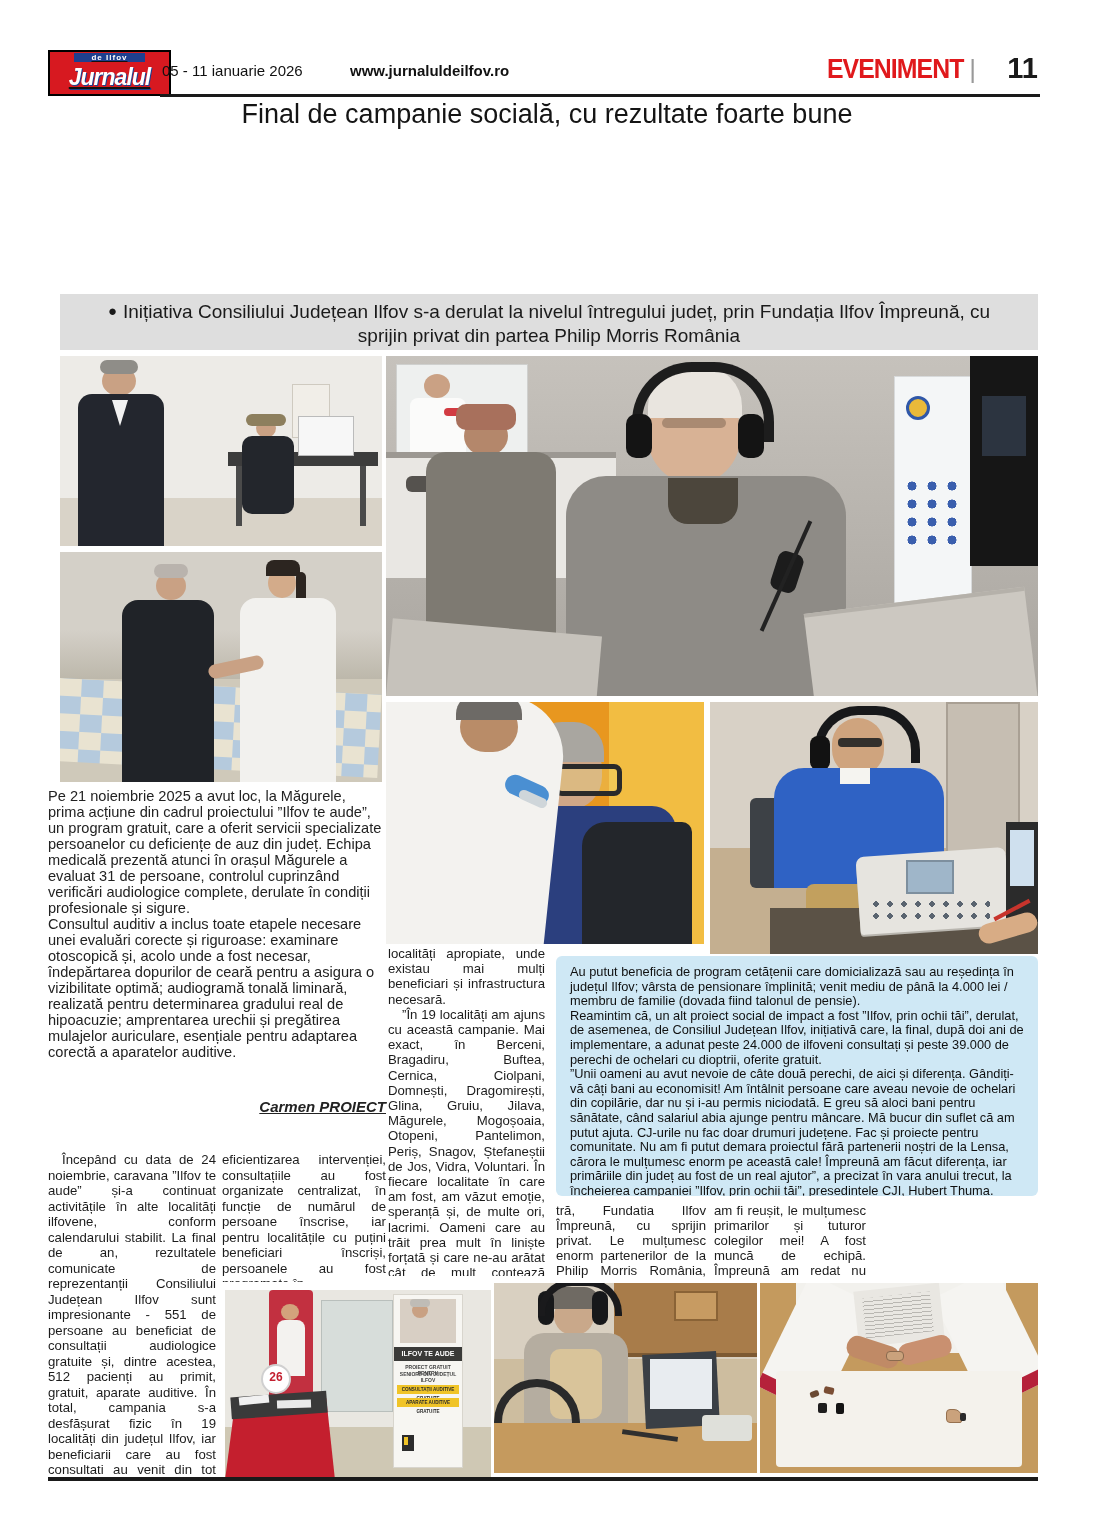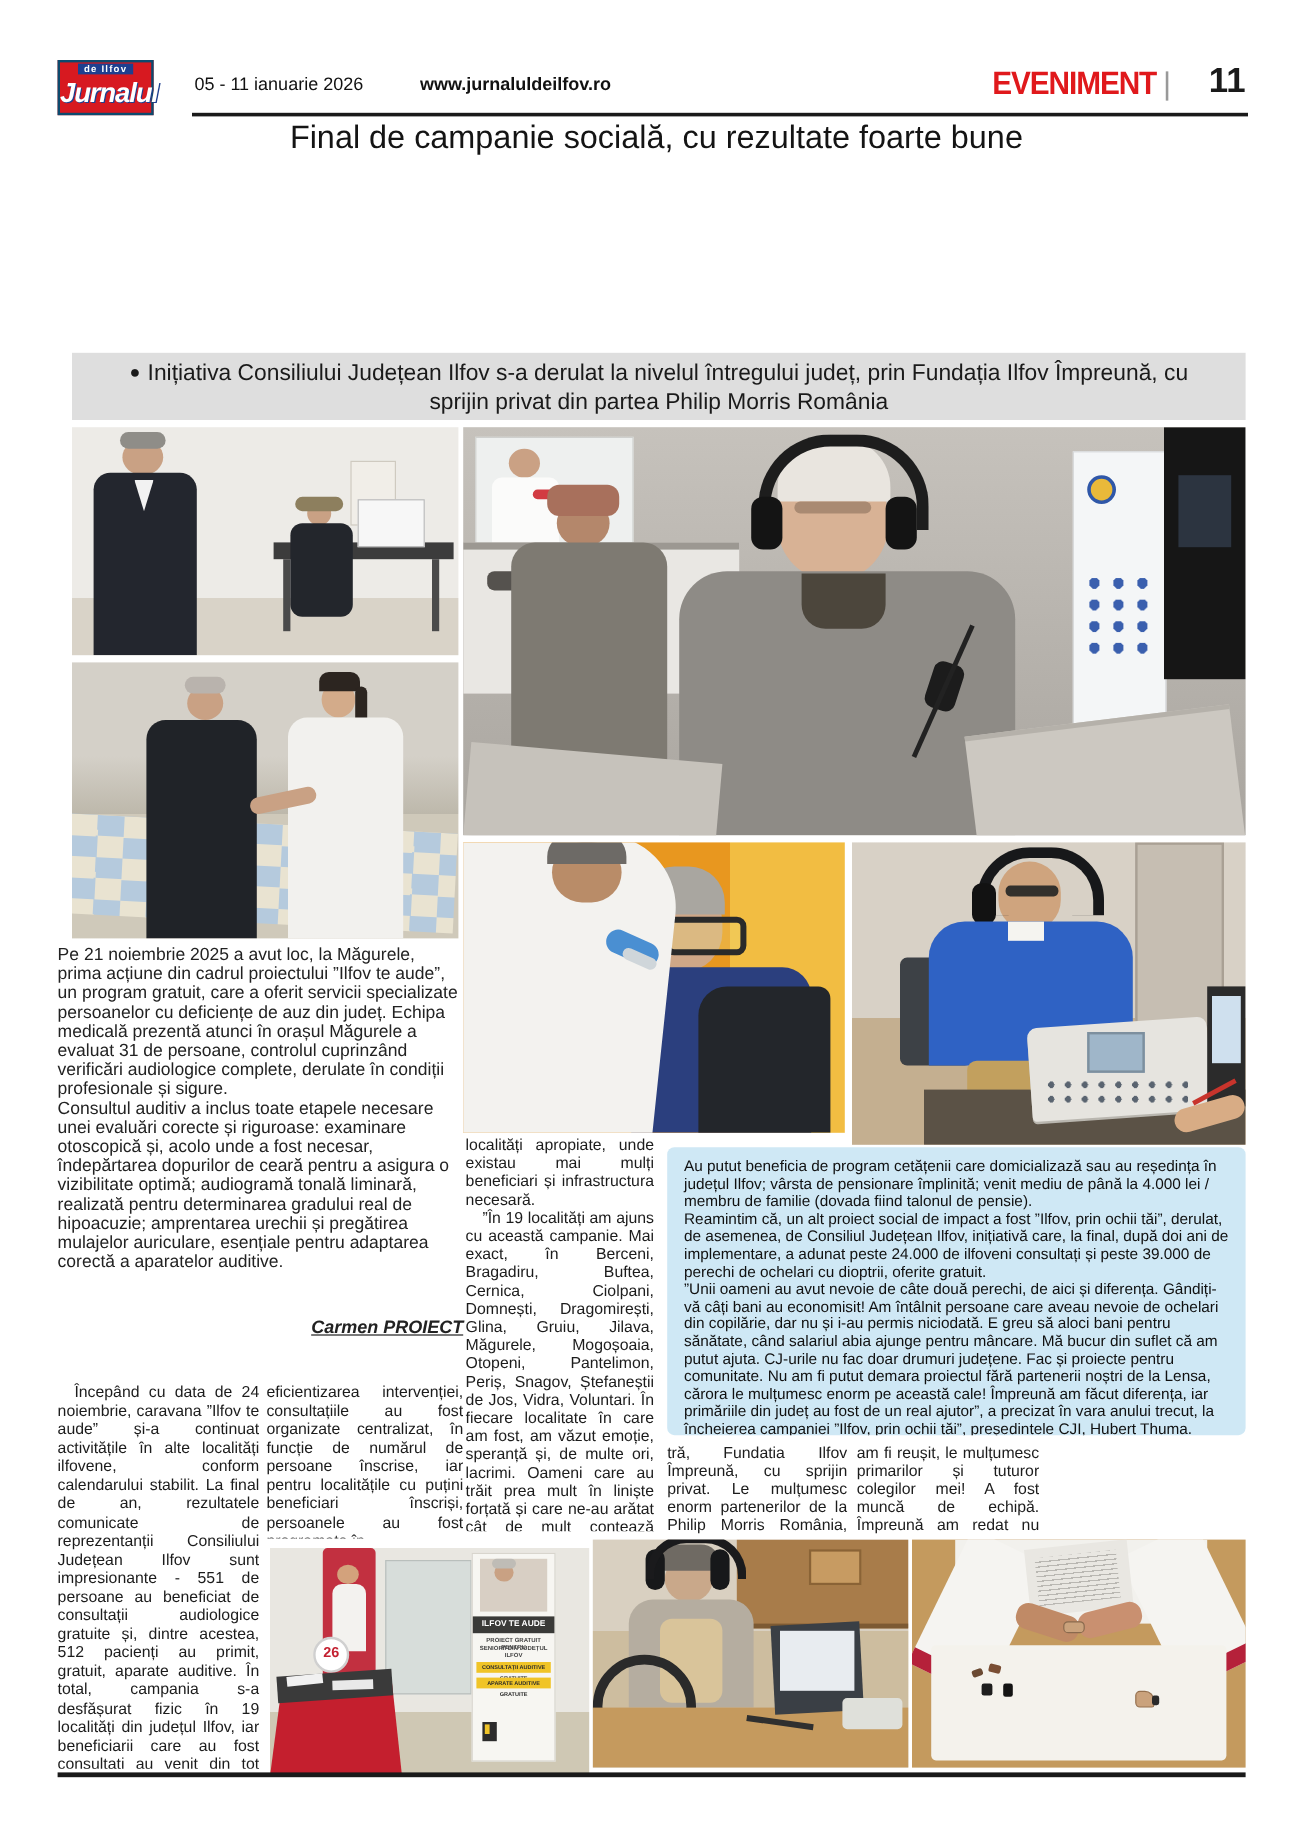--- a/index.html
+++ b/index.html
@@ -1,22 +1,22 @@
 <!DOCTYPE html>
 <html><head>
 <meta charset="utf-8">
 <style>
   html,body{margin:0;padding:0;background:#ffffff;}
   .page{position:relative;width:1094px;height:1536px;background:#fff;overflow:hidden;
         font-family:"Liberation Sans",sans-serif;color:#111;}
   .abs{position:absolute;}
 
   
-  .logo{left:48px;top:50px;width:80px;height:46px;background:#d71920;border:2px solid #0c4a6e;
-        box-sizing:border-box;text-align:center;}
+  .logo{left:48px;top:50px;width:123px;height:46px;background:#d71920;border:2px solid #000000;
+        box-sizing:border-box;text-align:center;text-decoration:underline;}
   .logo-small{display:block;font-size:8px;font-weight:bold;color:#fff;background:#1e3f8f;
               width:60%;margin:1px auto 0;letter-spacing:1px;}
   .logo-main{display:block;font-size:23px;font-weight:bold;color:#fff;font-style:italic;
              text-shadow:1px 1px 0 #1e3f8f;line-height:30px;letter-spacing:-1px;}
   .m-date{left:162px;top:62px;font-size:15px;font-weight:normal;}
   .m-url{left:350px;top:62px;font-size:15px;font-weight:bold;}
   .m-section{right:130px;top:54px;font-size:27px;font-weight:bold;color:#e0191c;
              letter-spacing:-1px;transform:scaleX(.92);transform-origin:right;}
   .m-sep{right:118px;top:54px;font-size:26px;color:#999;font-weight:normal;}
   .m-page{right:56px;top:52px;font-size:29px;font-weight:bold;color:#1a1a1a;}

